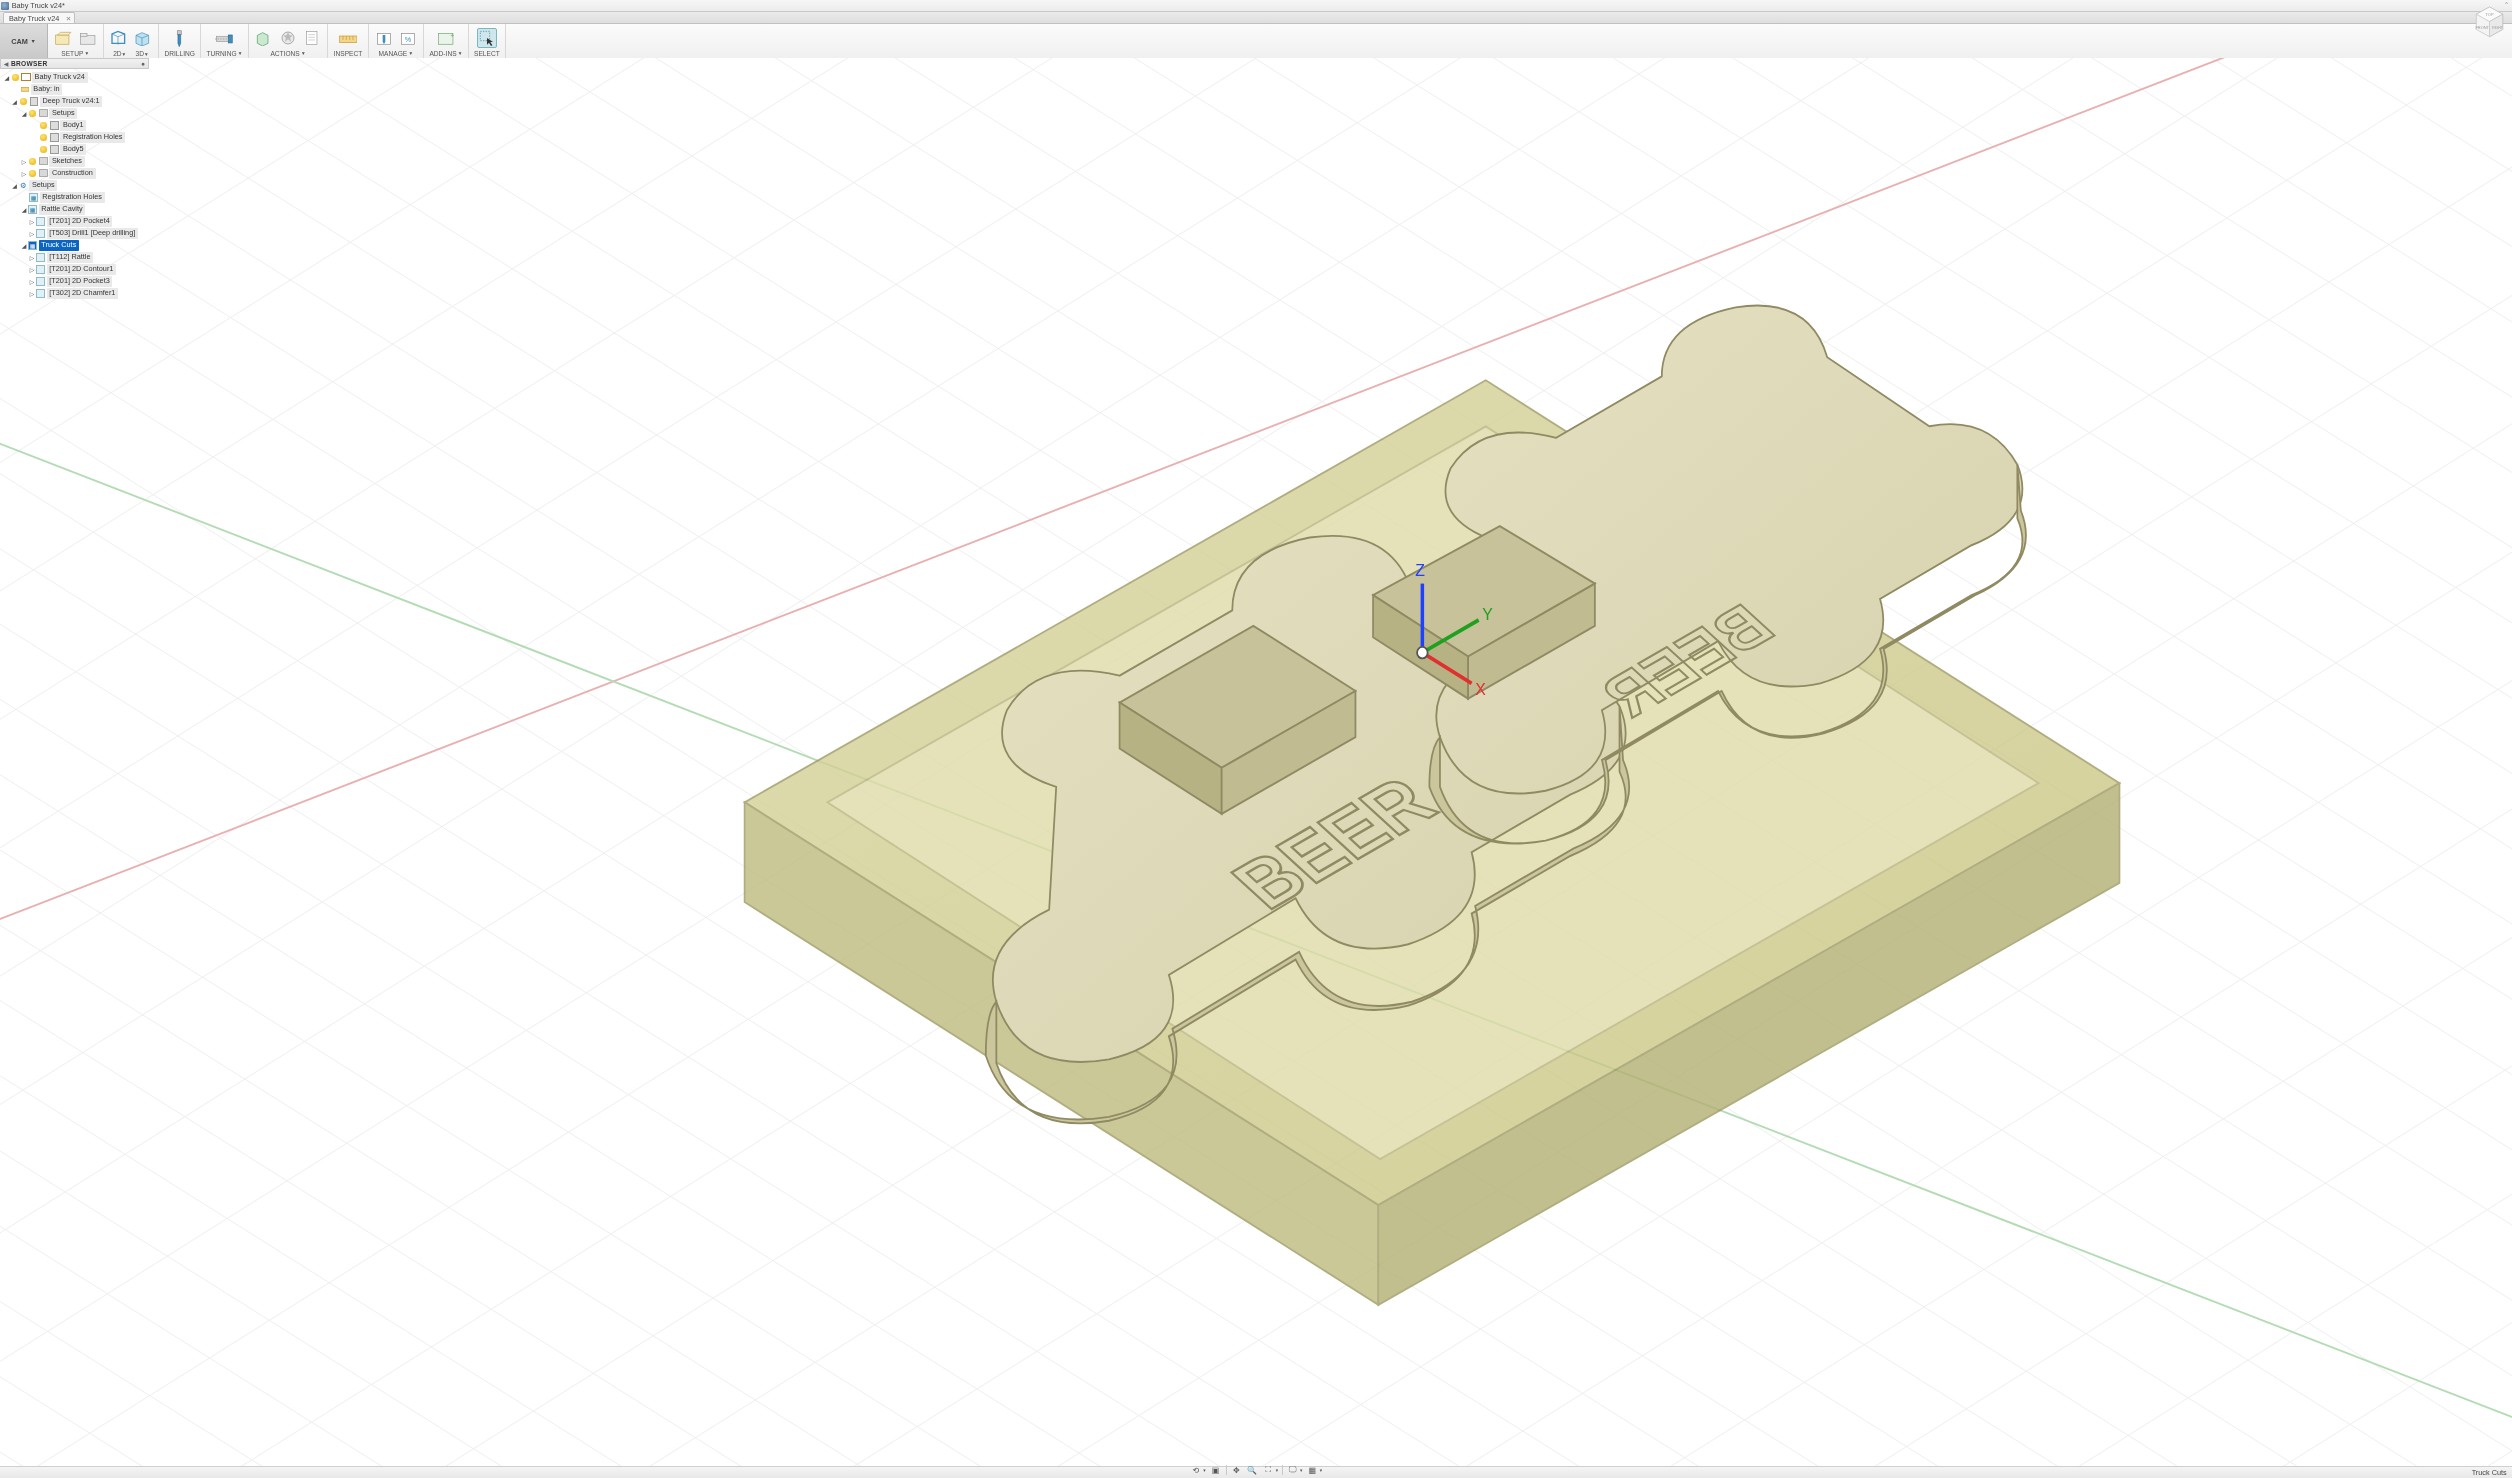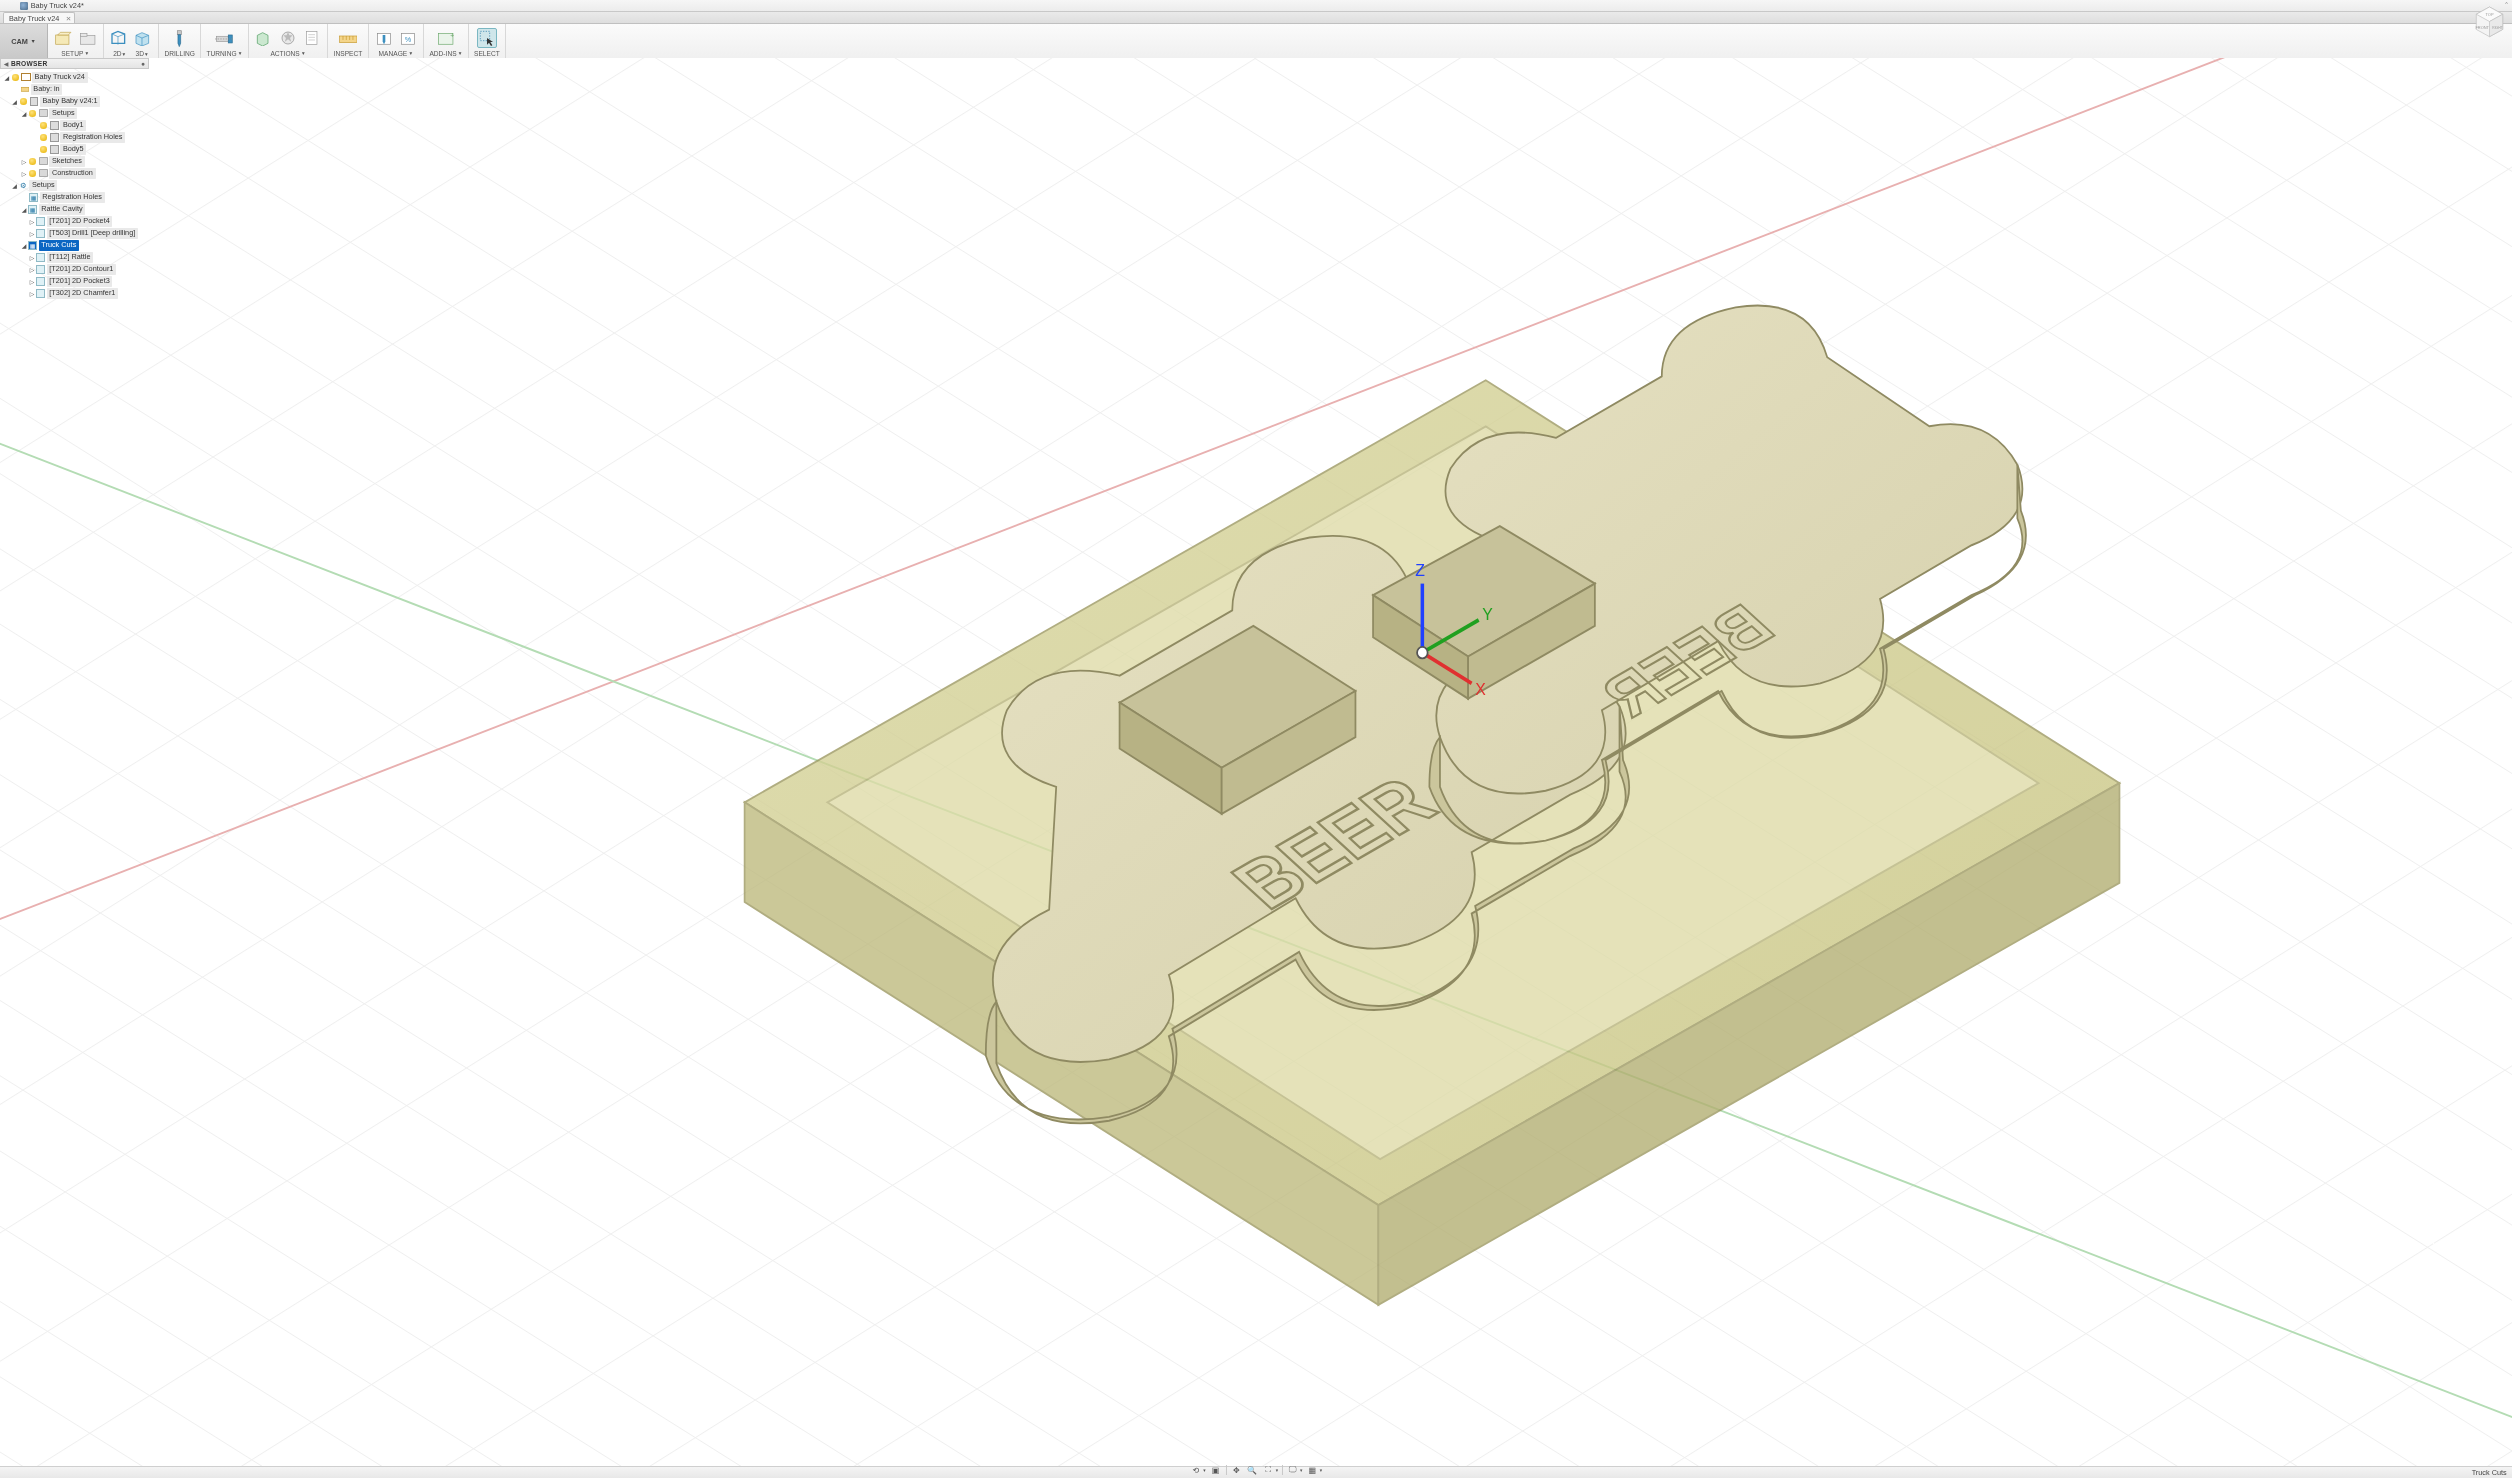--- a/index.html
+++ b/index.html
@@ -2,21 +2,21 @@
 <html style="font-size:10.6px"><head>
 <meta charset="utf-8">
 <style>
 * { margin: 0; padding: 0; box-sizing: border-box; font-family: "Segoe UI", Arial, sans-serif; }
 html, body { width: 100%; height: 100%; overflow: hidden; background: #f5f5f5; }
 
 
 #titlebar {
   height: 12px; background: linear-gradient(#f6f6f6,#ececec);
   border-bottom: 0.7px solid #c8c8c8; display: flex; align-items: center;
-  font-size: 7.3px; color: #444; padding-left: 20px;
+  font-size: 7.3px; color: #444; padding-left: 1px;
 }
 #titlebar .app-icon {
   width: 8px; height: 8px; margin-right: 2.7px;
   background: radial-gradient(circle at 40% 40%, #8fb2d6, #4a6b8a);
   border-radius: 1.3px;
 }
 #tabstrip {
   height: 12px; background: linear-gradient(#eaeaea,#dedede);
   display: flex; align-items: flex-end; padding-left: 2.7px;
   border-bottom: 0.7px solid #c0c0c0;
@@ -486,21 +486,21 @@
           </svg>
       </span>
       <span class="txt">Baby: in</span>
     </div>
 
     <div class="tree-row">
       <span class="sp" style="width:10.6px"></span>
         <span class="tw">◢</span>
       <span class="ic bulb"></span>
       <span class="ic cube"></span>
-      <span class="txt">Baby Baby v24:1</span>
+      <span class="txt">Deep Truck v24:1</span>
     </div>
 
     <div class="tree-row">
       <span class="sp" style="width:20px"></span>
         <span class="tw">◢</span>
       <span class="ic bulb"></span>
       <span class="ic folder"></span>
       <span class="txt">Setups</span>
     </div>
     <div class="tree-row">

